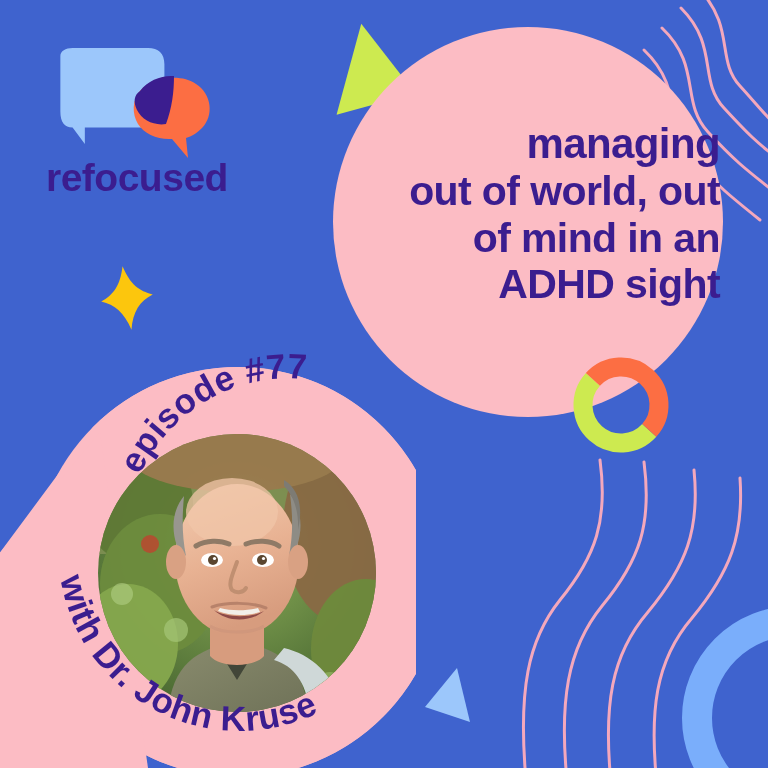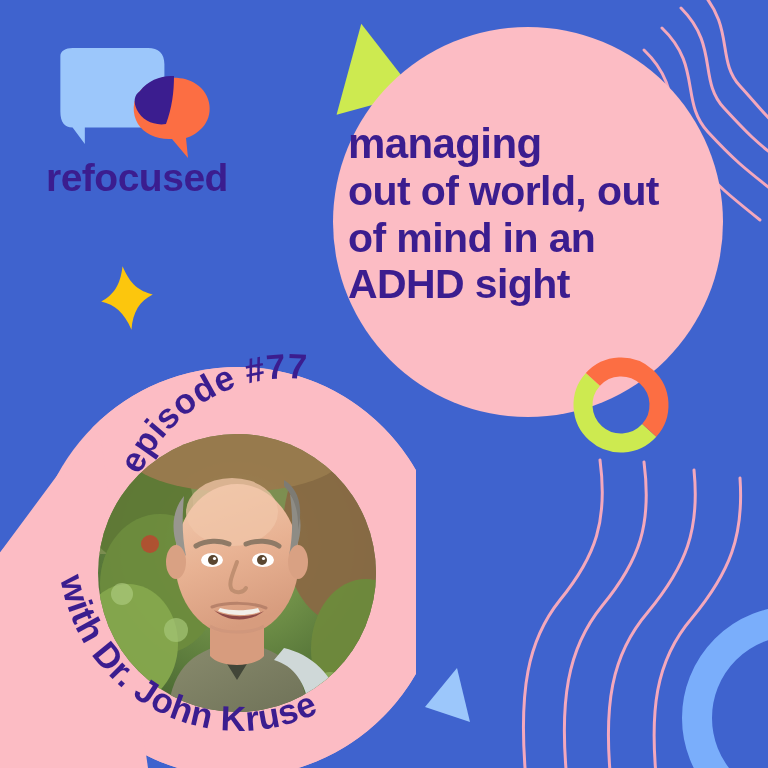--- a/index.html
+++ b/index.html
@@ -51,21 +51,21 @@
     font-weight: 700;
     letter-spacing: -0.5px;
     color: #3b1d8f;
     white-space: nowrap;
   }
   .title-text {
     position: absolute;
     left: 348px;
     top: 120px;
     width: 372px;
-    text-align: left;
+    text-align: right;
     font-size: 41px;
     line-height: 1.14;
     font-weight: 700;
     letter-spacing: -0.6px;
     color: #3b1d8f;
   }
   .title-text span { display: block; }
   .title-line-1 { font-size: 42px; }
 
   

